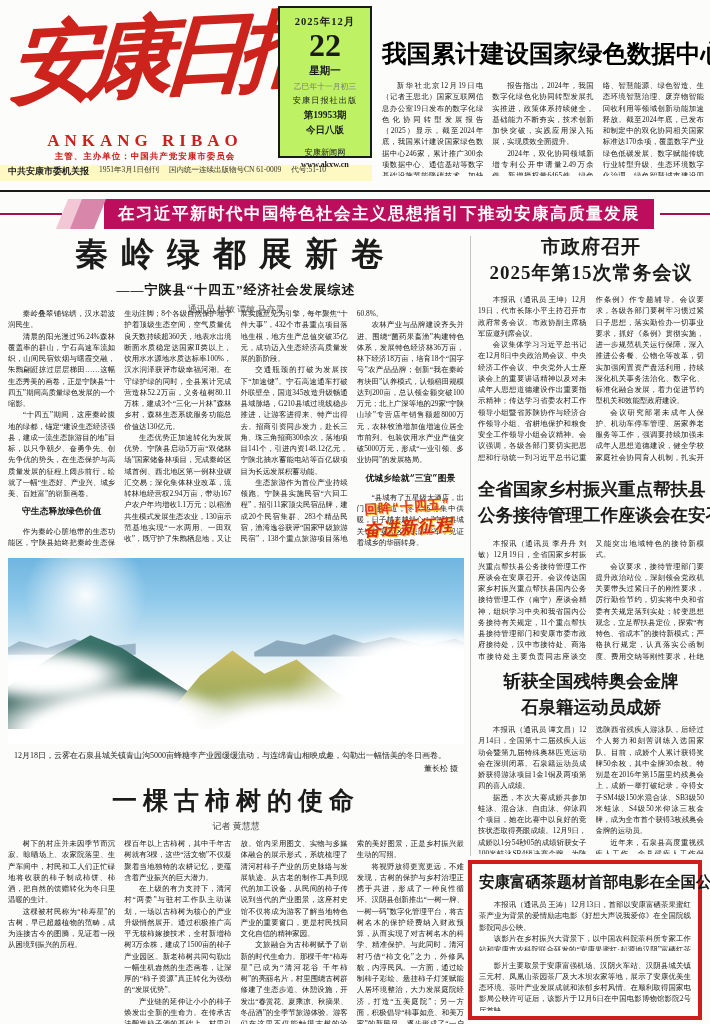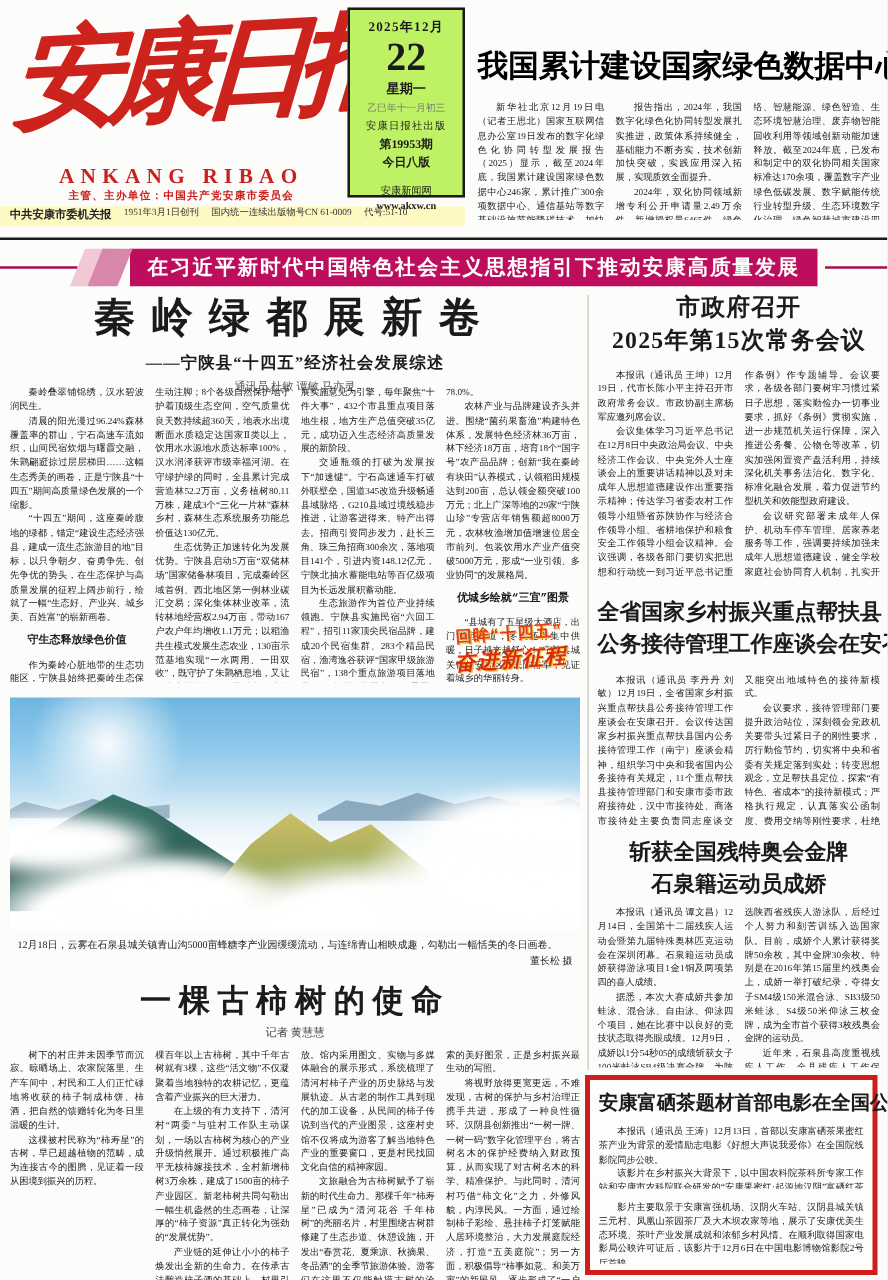--- a/index.html
+++ b/index.html
@@ -185,21 +185,21 @@
         <div class="col">
           <p class="cont">生动注脚；8个各级自然保护地守护着顶级生态空间，空气质量优良天数持续超360天，地表水出境断面水质稳定达国家Ⅱ类以上，饮用水水源地水质达标率100%，汉水润泽获评市级幸福河湖。在守绿护绿的同时，全县累计完成营造林52.2万亩，义务植树80.11万株，建成3个“三化一片林”森林乡村，森林生态系统服务功能总价值达130亿元。</p>
           <p>生态优势正加速转化为发展优势。宁陕县启动5万亩“双储林场”国家储备林项目，完成秦岭区域首例、西北地区第一例林业碳汇交易；深化集体林业改革，流转林地经营权2.94万亩，带动167户农户年均增收1.1万元；以稻渔共生模式发展生态农业，130亩示范基地实现“一水两用、一田双收”，既守护了朱鹮栖息地，又让农户亩均增收5000元以上，成功创建国家级全域森林康养试点建设县。</p>
         </div>
         <div class="col">
           <p class="cont">展实施意见为引擎，每年聚焦“十件大事”，432个市县重点项目落地生根，地方生产总值突破35亿元，成功迈入生态经济高质量发展的新阶段。</p>
           <p>交通瓶颈的打破为发展按下“加速键”。宁石高速通车打破外联壁垒，国道345改造升级畅通县域脉络，G210县域过境线稳步推进，让游客进得来、特产出得去。招商引资同步发力，赴长三角、珠三角招商300余次，落地项目141个，引进内资148.12亿元，宁陕北抽水蓄能电站等百亿级项目为长远发展积蓄动能。</p>
           <p>生态旅游作为首位产业持续领跑。宁陕县实施民宿“六回工程”，招引11家顶尖民宿品牌，建成20个民宿集群、283个精品民宿，渔湾逸谷获评“国家甲级旅游民宿”，138个重点旅游项目落地见效，建成运营国家4A级景区1个、3A级景区3个，获评“省级全域旅游示范区”称号。全民文旅IP“村光大道”更是火爆出圈，350余个原生态节目吸引2000余名群众登台，全网话题曝光量超12亿次，5次登上央视，直接带动旅游接待量同比增长40%，夜市街区夏季餐饮消费超3000万元，农产品线上销售额达4500万元，全县累计接待游客314.81万人次，实现旅游花费15.17亿元，同比增长74.16%、</p>
         </div>
         <div class="col">
-          <p class="cont">78.0%。</p>
+          <p class="cont">60.8%。</p>
           <p>农林产业与品牌建设齐头并进。围绕“菌药果畜渔”构建特色体系，发展特色经济林36万亩，林下经济18万亩，培育18个“国字号”农产品品牌；创新“我在秦岭有块田”认养模式，认领稻田规模达到200亩，总认领金额突破100万元；北上广深等地的29家“宁陕山珍”专营店年销售额超8000万元，农林牧渔增加值增速位居全市前列。包装饮用水产业产值突破5000万元，形成“一业引领、多业协同”的发展格局。</p>
           <p class="subhead">优城乡绘就“三宜”图景</p>
           <p>“县城有了五星级大酒店，出门能逛绿道，冬天还有集中供暖，日子越来越舒心！”宁陕县城关镇长安社区居民陈裕军，见证着城乡的华丽转身。</p>
         </div>
       </div>
 
     <div class="jump-graphic">
       <div class="g1">回眸“十四五”</div>
       <div class="g2">奋进新征程</div>
     </div>

